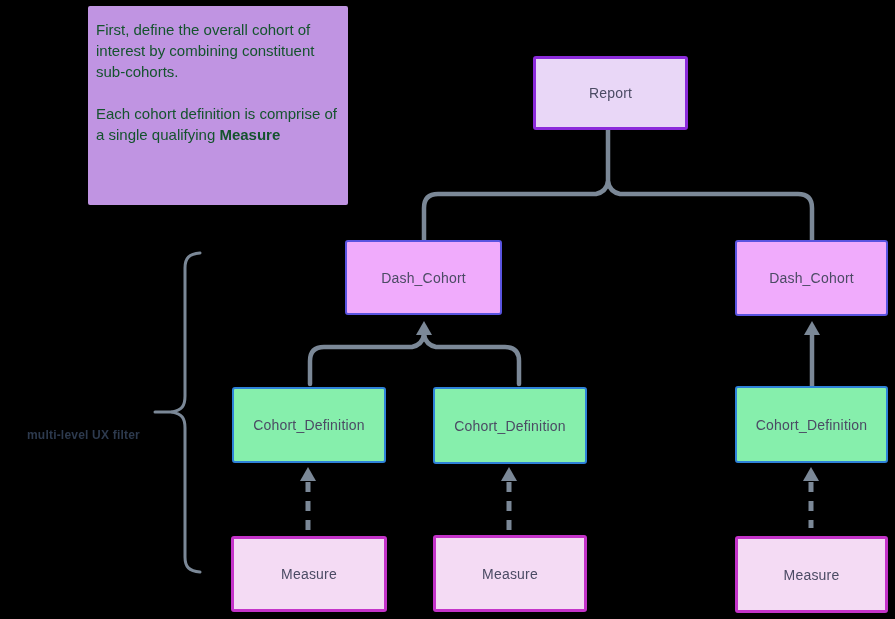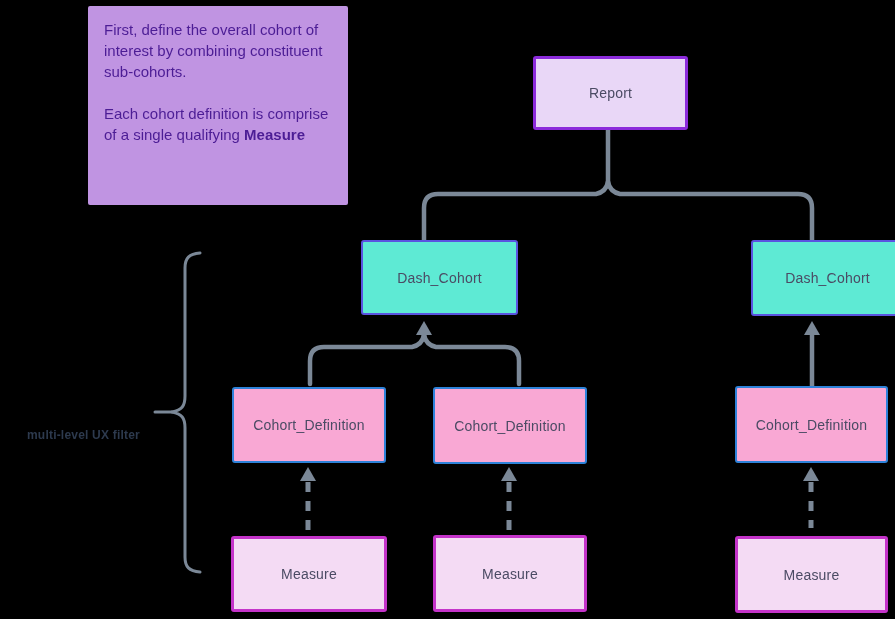--- a/index.html
+++ b/index.html
@@ -10,36 +10,36 @@
   }
   #canvas{position:absolute;inset:0;width:895px;height:619px;}
   svg.connectors{position:absolute;left:0;top:0;width:895px;height:619px;pointer-events:none;}
 
   .node{
     position:absolute;display:flex;align-items:center;justify-content:center;
     border-radius:3px;box-sizing:border-box;
     font-size:14px;letter-spacing:.2px;color:#4b4b64;font-weight:500;
   }
   .node-report{left:533px;top:8px;width:155px;height:74px;background:#e9d7f7;border:3px solid #8c2bdb;margin-top:48px;}
-  .node-dash{background:#5eead4;border:2.5px solid #5a54e0;margin-left:16px;}
+  .node-dash{background:#f0abfc;border:2.5px solid #5a54e0;}
   .node-dash-1{left:345px;top:240px;width:157px;height:75px;}
   .node-dash-2{left:735px;top:240px;width:153px;height:76px;}
-  .node-cohort{background:#f9a8d4;border:2.5px solid #2e82d9;}
+  .node-cohort{background:#86efac;border:2.5px solid #2e82d9;}
   .node-cohort-1{left:232px;top:387px;width:154px;height:76px;}
   .node-cohort-2{left:433px;top:387px;width:154px;height:77px;}
   .node-cohort-3{left:735px;top:386px;width:153px;height:77px;}
   .node-measure{background:#f4dbf4;border:3px solid #c433c9;}
   .node-measure-1{left:231px;top:536px;width:156px;height:76px;}
   .node-measure-2{left:433px;top:535px;width:154px;height:77px;}
   .node-measure-3{left:735px;top:536px;width:153px;height:77px;}
 
   .note{
     position:absolute;left:88px;top:6px;width:260px;height:199px;
     background:#c094e2;border-radius:2px;box-sizing:border-box;
-    padding:13px 16px;color:#4c1d95;
+    padding:13px 8px;color:#14532d;
   }
   .note p{margin:0;font-size:15px;line-height:21px;font-weight:500;}
   .note p + p{margin-top:21px;}
   .note strong{font-weight:700;}
 
   .brace-label{
     position:absolute;left:27px;top:404px;width:128px;
     font-size:12px;font-weight:700;color:#2d3a4e;letter-spacing:.2px;
     white-space:nowrap;
     margin-top:24px;

